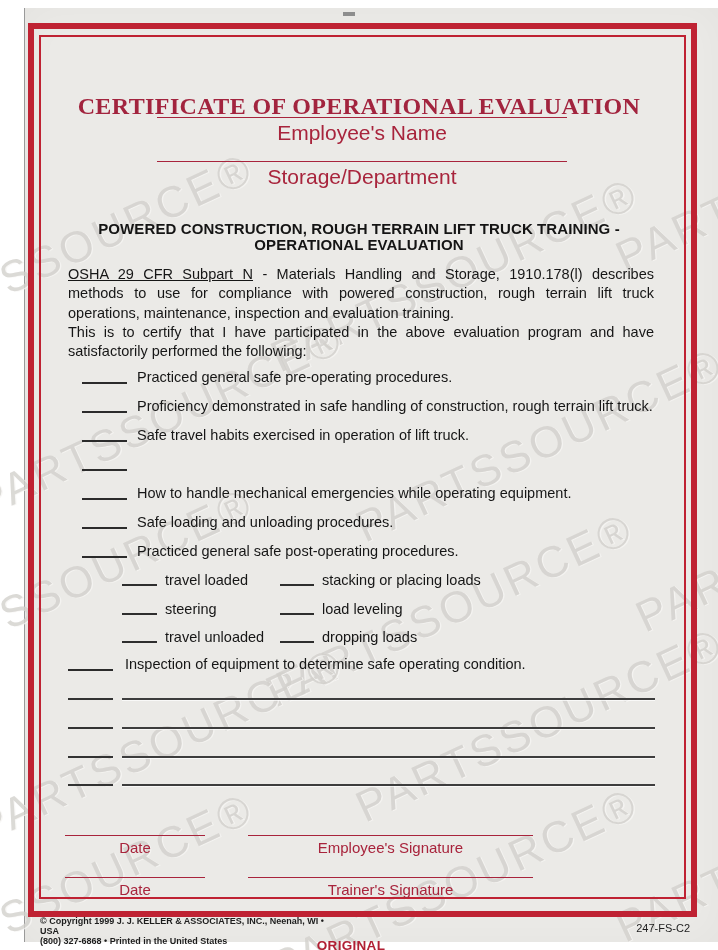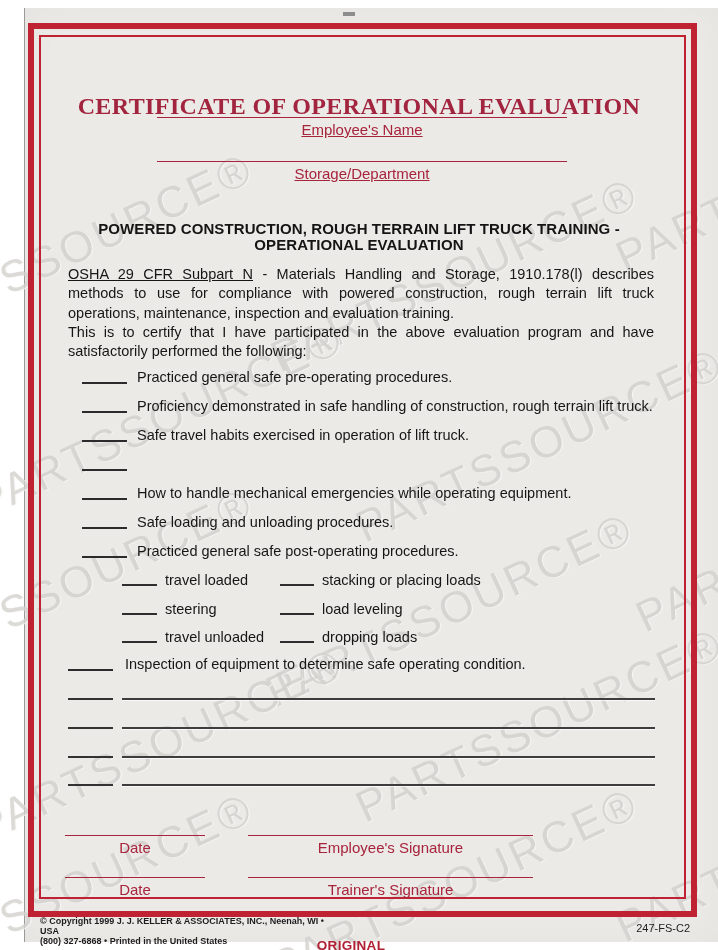--- a/index.html
+++ b/index.html
@@ -41,21 +41,21 @@
 
   .content { position:absolute; left:0; top:0; width:718px; height:950px; z-index:3; }
 
   .title {
     position:absolute; left:60px; top:52px; width:598px; text-align:center;
     font-family:"Liberation Serif", serif; font-weight:bold; font-size:24px;
     letter-spacing:.4px; color:#a2243e;margin-top:41px;
   }
 
   .hline-red { position:absolute; border-top:1.5px solid #a8243c; height:0; }
-  .red-label { position:absolute; color:#a8243c; font-size:15px; text-align:center;text-decoration:underline; }
+  .red-label { position:absolute; color:#a8243c; font-size:21px; text-align:center; }
 
   .heading {
     position:absolute; left:64px; top:221px; width:590px; text-align:center;
     font-weight:bold; font-size:15px; line-height:15.5px; color:#141414;
     letter-spacing:.1px;
   }
 
   .para {
     position:absolute; left:68px; width:586px; font-size:14.5px; line-height:19.3px;
     color:#161616; text-align:justify;

